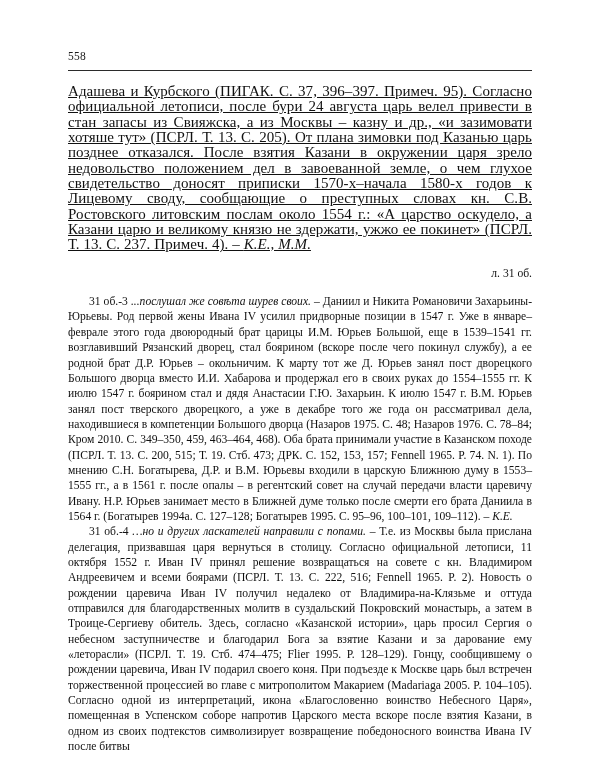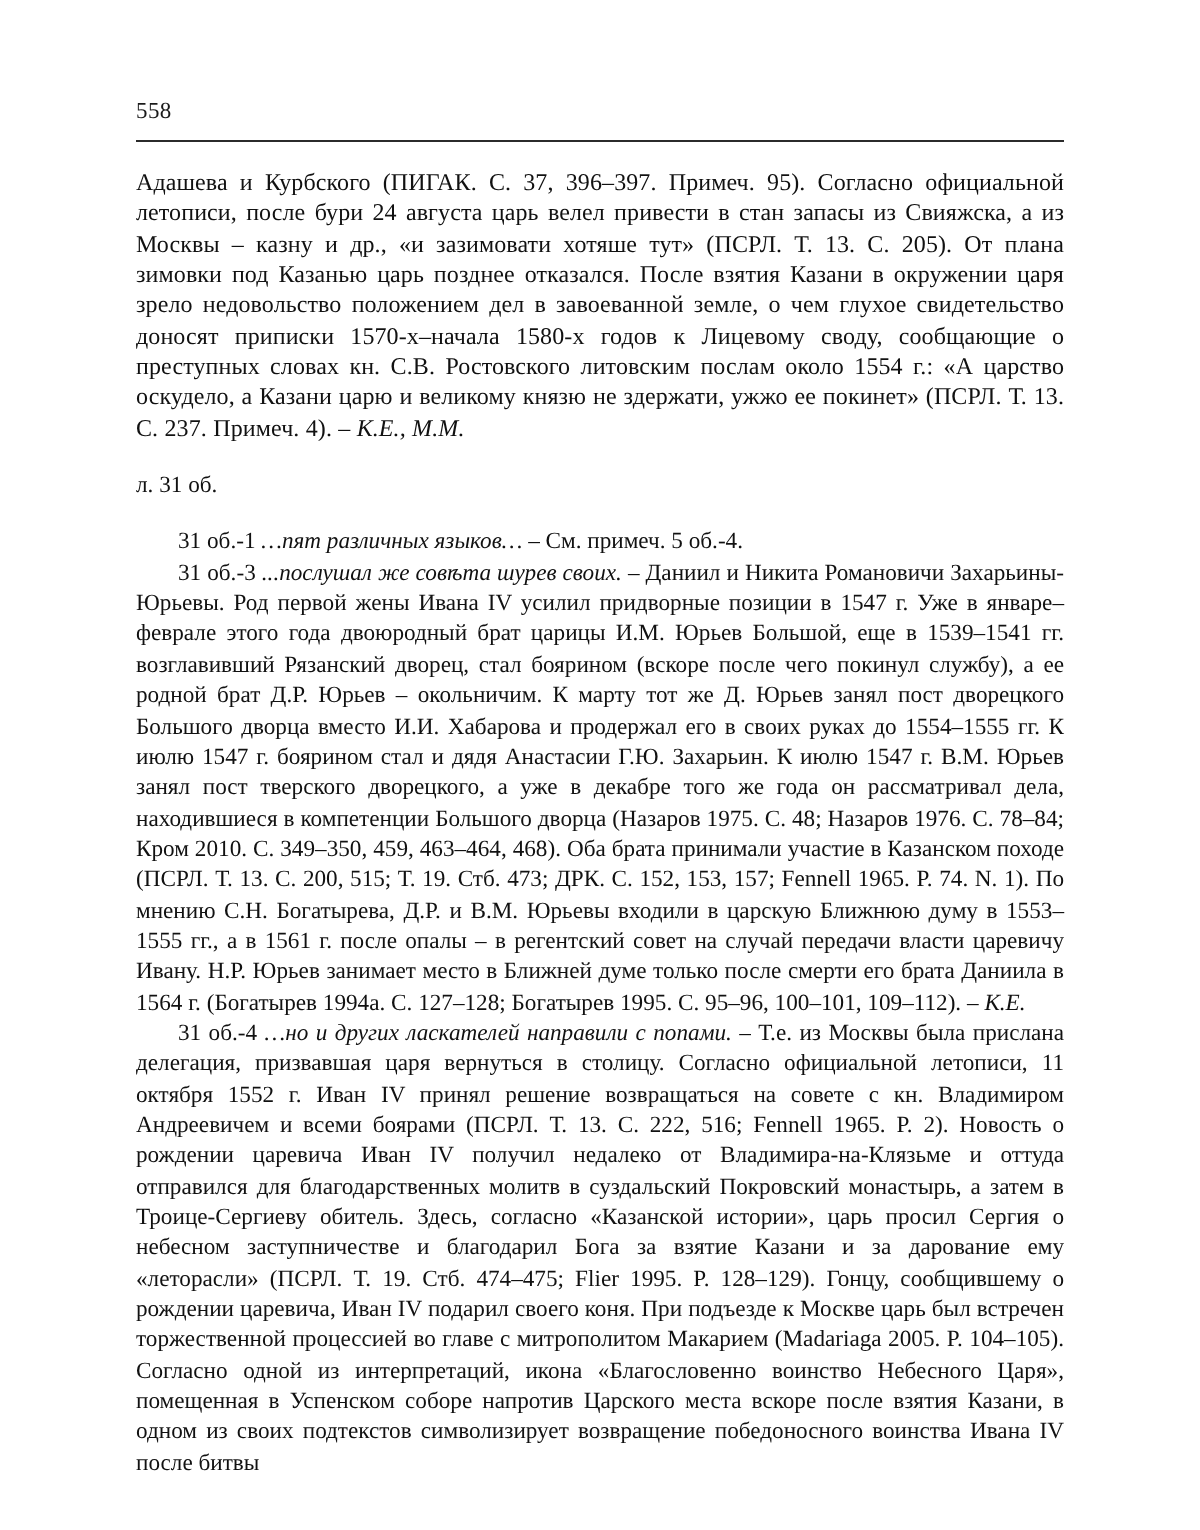--- a/index.html
+++ b/index.html
@@ -67,39 +67,40 @@
   
   .text-block {
     position: absolute;
     left: 68px;
     top: 84px;
     width: 464px;
   }
 
   p.body {
     margin: 0;
-    font-size: 12px;
+    font-size: 15px;
     line-height: 15.35px;
     text-align: justify;
     text-justify: inter-word;
     hyphens: manual;
     letter-spacing: 0.05px;
     word-spacing: 0.1px;
+    text-decoration: underline;
   }
 
   p.body.flush {
     text-indent: 0;
   }
 
   
   .folio-marker {
     margin: 0;
     font-size: 11.6px;
     line-height: 15.35px;
-    text-align: left;
+    text-align: right;
     padding-top: 13px;
     padding-bottom: 13px;
   }
 
   .gloss {
     margin: 0;
     font-size: 11.6px;
     line-height: 15.35px;
     text-align: justify;
     text-indent: 21px;
@@ -118,21 +119,20 @@
     <span class="folio">558</span>
   </div>
   <div class="head-rule"></div>
 
   <div class="text-block">
 
     <p class="body flush"><span>Адашева и Курбского (ПИГАК. С. 37, 396–397. Примеч. 95). Согласно официальной летописи, после бури 24 августа царь велел привести в стан запасы из Свияжска, а из Москвы – казну и др., «и зазимовати хотяше тут» (ПСРЛ. Т. 13. С. 205). От плана зимовки под Казанью царь позднее отказался. После взятия Казани в окружении царя зрело недовольство положением дел в завоеванной земле, о чем глухое свидетельство доносят приписки 1570-х–начала 1580-х годов к Лицевому своду, сообщающие о преступных словах кн. С.В. Ростовского литовским послам около 1554 г.: «А царство оскудело, а Казани царю и великому князю не здержати, ужжо ее покинет» (ПСРЛ. Т. 13. С. 237. Примеч. 4). – </span><i>К.Е., М.М.</i></p>
 
     <p class="folio-marker">л. 31 об.</p>
 
-    <p class="gloss"><span>31 об.-1</span><span> </span><i>…пят различных языков…</i><span> – </span><span>См. примеч. 5 об.-4.</span></p>
 
 
     <p class="gloss"><span>31 об.-3</span><span> </span><i>...послушал же совѣта шурев своих.</i><span> – </span><span>Даниил и Никита Романовичи Захарьины-Юрьевы. Род первой жены Ивана IV усилил придворные позиции в 1547 г. Уже в январе–феврале этого года двоюродный брат царицы И.М. Юрьев Большой, еще в 1539–1541 гг. возглавивший Рязанский дворец, стал боярином (вскоре после чего покинул службу), а ее родной брат Д.Р. Юрьев – окольничим. К марту тот же Д. Юрьев занял пост дворецкого Большого дворца вместо И.И. Хабарова и продержал его в своих руках до 1554–1555 гг. К июлю 1547 г. боярином стал и дядя Анастасии Г.Ю. Захарьин. К июлю 1547 г. В.М. Юрьев занял пост тверского дворецкого, а уже в декабре того же года он рассматривал дела, находившиеся в компетенции Большого дворца (Назаров 1975. С. 48; Назаров 1976. С. 78–84; Кром 2010. С. 349–350, 459, 463–464, 468). Оба брата принимали участие в Казанском походе (ПСРЛ. Т. 13. С. 200, 515; Т. 19. Стб. 473; ДРК. С. 152, 153, 157; Fennell 1965. P. 74. N. 1). По мнению С.Н. Богатырева, Д.Р. и В.М. Юрьевы входили в царскую Ближнюю думу в 1553–1555 гг., а в 1561 г. после опалы – в регентский совет на случай передачи власти царевичу Ивану. Н.Р. Юрьев занимает место в Ближней думе только после смерти его брата Даниила в 1564 г. (Богатырев 1994а. С. 127–128; Богатырев 1995. С. 95–96, 100–101, 109–112). – </span><i>К.Е.</i></p>
 
     <p class="gloss"><span>31 об.-4</span><span> </span><i>…но и других ласкателей направили с попами.</i><span> – </span><span>Т.е. из Москвы была прислана делегация, призвавшая царя вернуться в столицу. Согласно официальной летописи, 11 октября 1552 г. Иван IV принял решение возвращаться на совете с кн. Владимиром Андреевичем и всеми боярами (ПСРЛ. Т. 13. С. 222, 516; Fennell 1965. P. 2). Новость о рождении царевича Иван IV получил недалеко от Владимира-на-Клязьме и оттуда отправился для благодарственных молитв в суздальский Покровский монастырь, а затем в Троице-Сергиеву обитель. Здесь, согласно «Казанской истории», царь просил Сергия о небесном заступничестве и благодарил Бога за взятие Казани и за дарование ему «леторасли» (ПСРЛ. Т. 19. Стб. 474–475; Flier 1995. P. 128–129). Гонцу, сообщившему о рождении царевича, Иван IV подарил своего коня. При подъезде к Москве царь был встречен торжественной процессией во главе с митрополитом Макарием (Madariaga 2005. P. 104–105). Согласно одной из интерпретаций, икона «Благословенно воинство Небесного Царя», помещенная в Успенском соборе напротив Царского места вскоре после взятия Казани, в одном из своих подтекстов символизирует возвращение победоносного воинства Ивана IV после битвы</span></p>
 
   </div>
 </div>
 
 </body></html>

